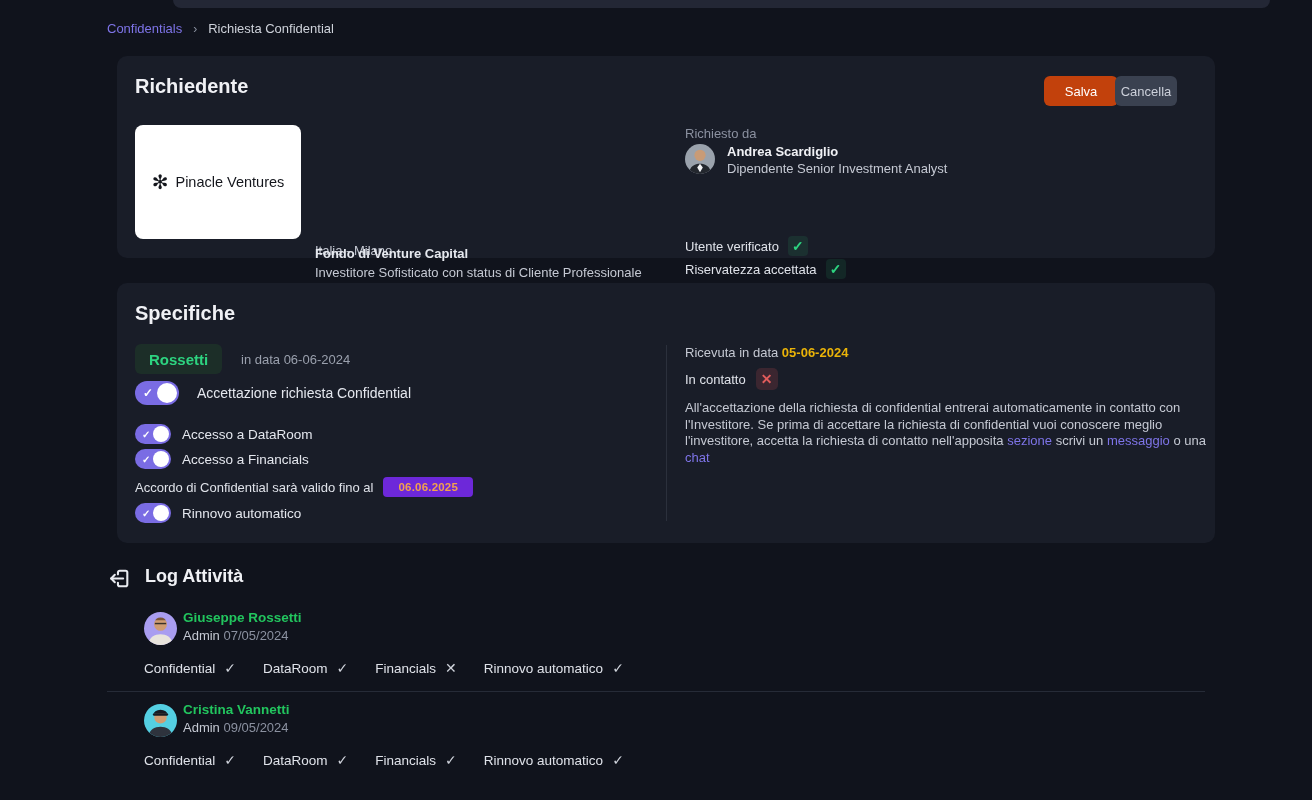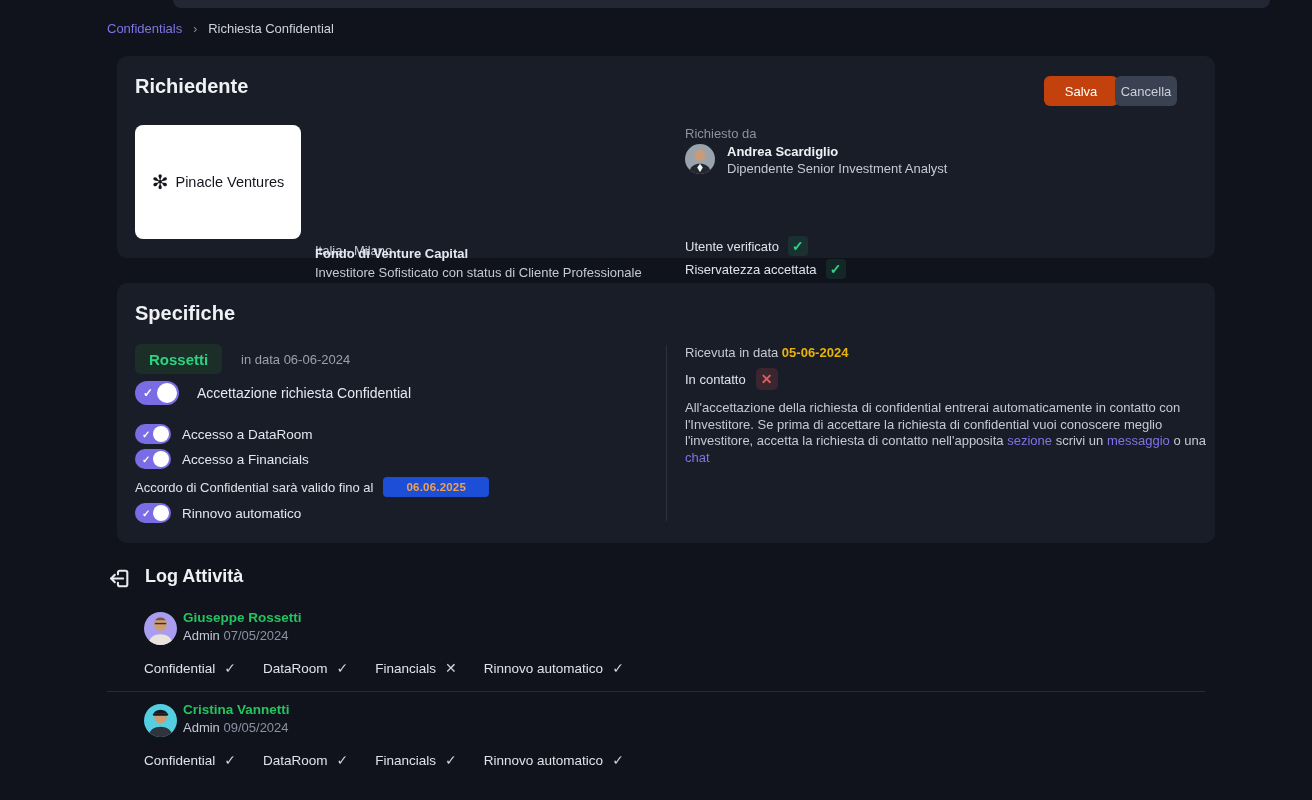--- a/index.html
+++ b/index.html
@@ -97,22 +97,22 @@
   .toggle .tg-check { color:#fff; font-weight:700; }
   .toggle .knob { position:absolute; background:#fff; border-radius:50%; }
   .toggle.lg { width:44px; height:24px; }
   .toggle.lg .tg-check { font-size:12px; margin-left:8px; }
   .toggle.lg .knob { width:20px; height:20px; right:2px; }
   .toggle.sm { width:36px; height:20px; }
   .toggle.sm .tg-check { font-size:10px; margin-left:7px; }
   .toggle.sm .knob { width:16px; height:16px; right:2px; }
 
   .date-badge {
-    background:#1d4ed8; color:#f2a14e; font-size:11.5px; font-weight:700;
-    padding:4px 23px; border-radius:4px; letter-spacing:.2px; cursor:pointer;text-align:right;
+    background:#6d28d9; color:#f2a14e; font-size:11.5px; font-weight:700;
+    padding:4px 15px; border-radius:4px; letter-spacing:.2px; cursor:pointer;text-align:right;
   }
 
   .vdiv { position:absolute; left:549px; top:62px; height:176px; width:1px; background:#2b303c; }
 
   .received { position:absolute; left:568px; top:62px; font-size:13px; color:#c5c9d3; }
   .received b { color:#eab308; font-weight:700; }
   .contact-row { position:absolute; left:568px; top:85px; display:flex; align-items:center; gap:10px; font-size:13px; color:#dfe2e9; }
   .note { position:absolute; left:568px; top:117px; width:528px; font-size:13px; line-height:16.5px; color:#c5c9d3; }
   .note .link { color:#7e74e8; cursor:pointer; }
 

